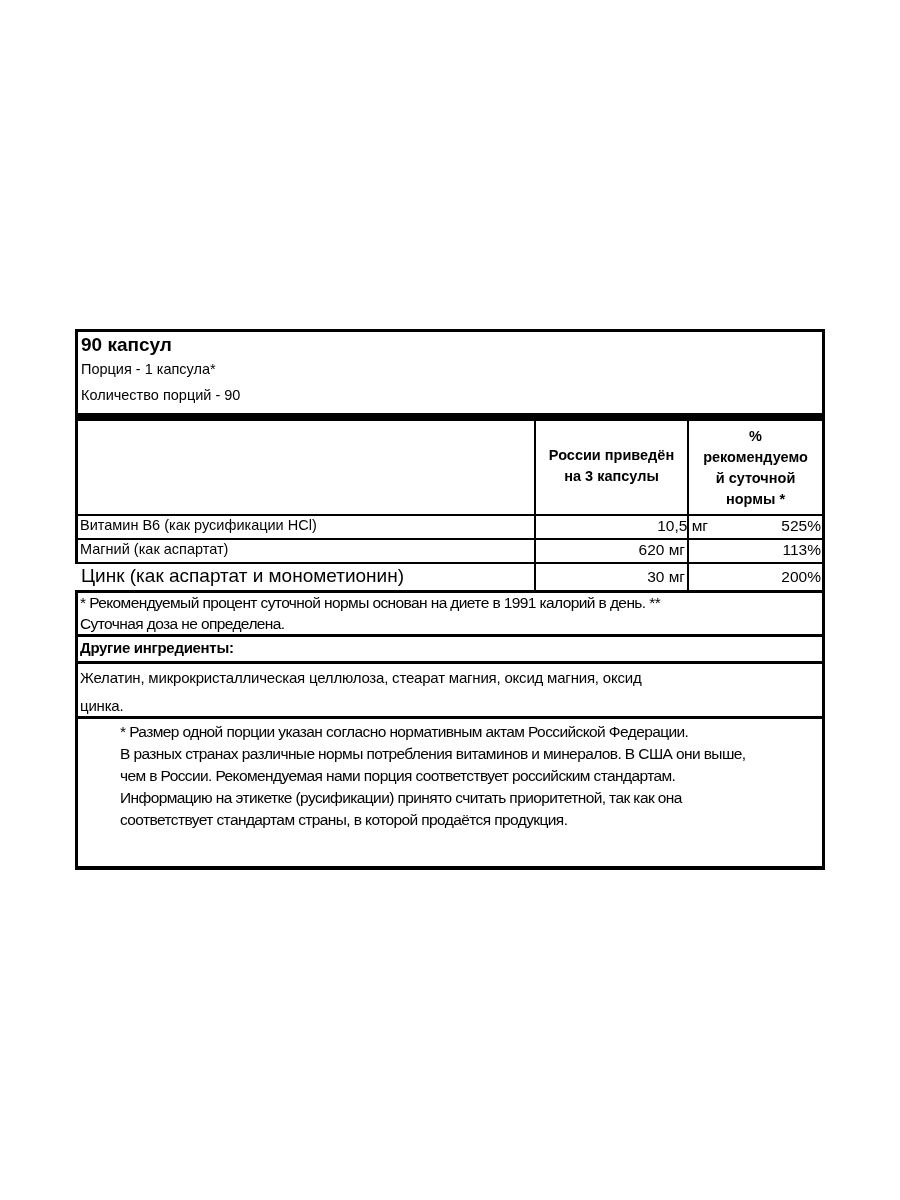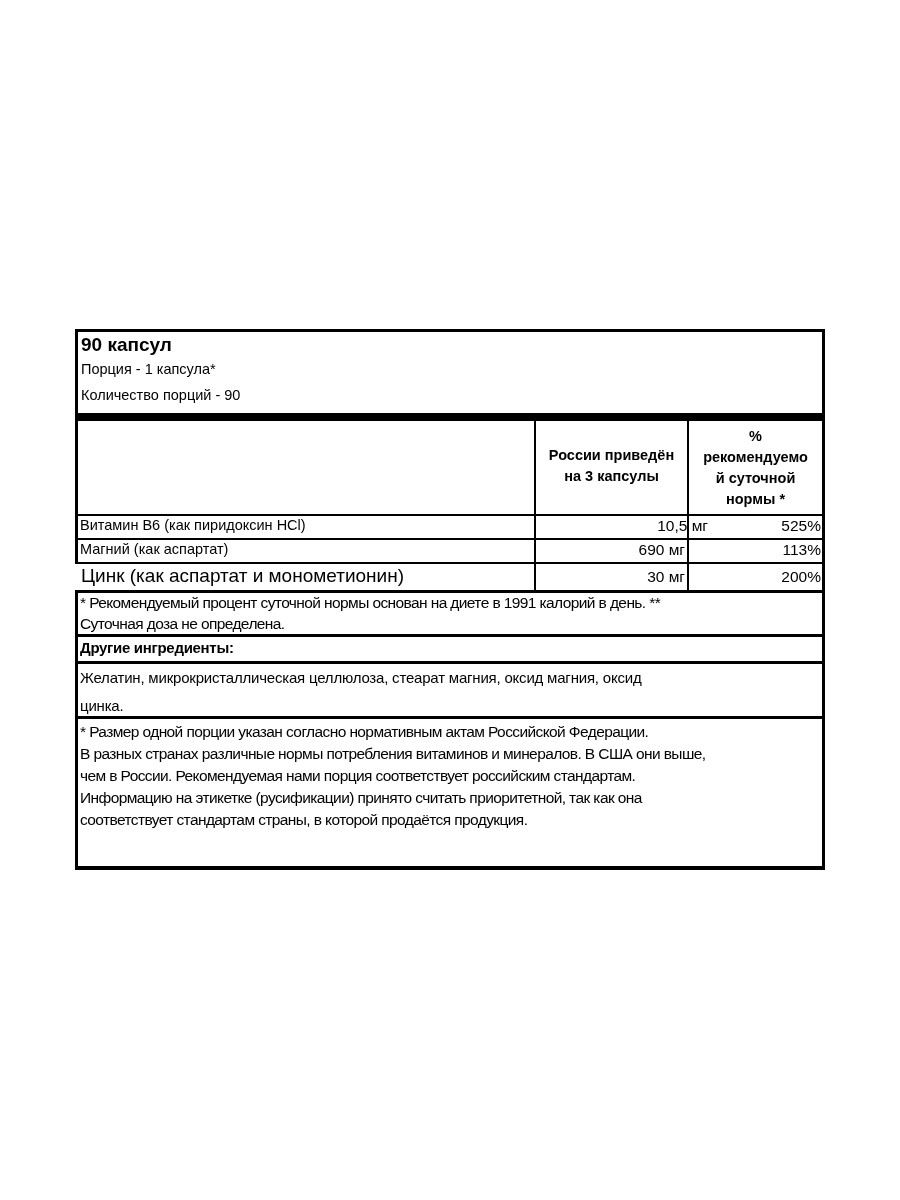--- a/index.html
+++ b/index.html
@@ -8,21 +8,21 @@
   .abs { position: absolute; box-sizing: border-box; }
   .hl { position: absolute; background: #000; }
   .vl { position: absolute; background: #000; }
   .t { position: absolute; white-space: nowrap; }
   .title { font-weight: bold; font-size: 19px; }
   .sub { font-size: 14.5px; }
   .hdr { font-weight: bold; font-size: 14.5px; text-align: center; line-height: 21px; white-space: normal; }
   .row { font-size: 14.5px; }
   .zinc { font-size: 19px; }
   .num { font-size: 15.5px; text-align: right; }
-  .note { font-size: 14.5px; line-height: 22px; white-space: normal; }
+  .note { font-size: 14.5px; line-height: 22px; white-space: normal; margin-left: 40px; }
   .cond { font-family: "Liberation Sans Narrow", "Liberation Sans", sans-serif; letter-spacing: -0.6px; }
   .ing-h { font-weight: bold; font-size: 15px; letter-spacing: -0.3px; }
   .ing { font-size: 15px; line-height: 28px; white-space: normal; letter-spacing: -0.2px; }
 </style>
 </head>
 <body>
 
 <div class="label">
 
   <div class="hl" style="left:0;top:0;width:750px;height:3px;"></div>
@@ -50,26 +50,26 @@
     <div>рекомендуемо</div>
     <div>й суточной</div>
     <div>нормы *</div>
   </div>
 
   <div class="hl" style="left:0;top:185px;width:750px;height:2px;"></div>
   <div class="hl" style="left:0;top:209px;width:750px;height:2px;"></div>
   <div class="hl" style="left:0;top:233px;width:750px;height:2px;"></div>
   <div class="hl" style="left:0;top:261px;width:750px;height:3px;"></div>
 
-  <div class="t row" style="left:5px;top:188px;">Витамин В6 (как пиридоксин HCl)</div>
+  <div class="t row" style="left:5px;top:188px;">Витамин В6 (как русификации HCl)</div>
   <div class="abs num" style="left:461px;top:188px;width:149px;margin-left:23px;">10,5 мг</div>
   <div class="abs num" style="left:614px;top:188px;width:132px;">525%</div>
 
   <div class="t row" style="left:5px;top:212px;">Магний (как аспартат)</div>
-  <div class="abs num" style="left:461px;top:212px;width:149px;">690 мг</div>
+  <div class="abs num" style="left:461px;top:212px;width:149px;">620 мг</div>
   <div class="abs num" style="left:614px;top:212px;width:132px;">113%</div>
 
   <div class="t zinc" style="left:6px;top:236px;">Цинк (как аспартат и монометионин)</div>
   <div class="abs num" style="left:461px;top:239px;width:149px;">30 мг</div>
   <div class="abs num" style="left:614px;top:239px;width:132px;">200%</div>
 
   <div class="t row cond" style="left:5px;top:265px;font-size:15.5px;">* Рекомендуемый процент суточной нормы основан на диете в 1991 калорий в день.  **</div>
   <div class="t row cond" style="left:5px;top:286px;font-size:15.5px;">Суточная доза не определена.</div>
 
   <div class="hl" style="left:0;top:305px;width:750px;height:3px;"></div>

